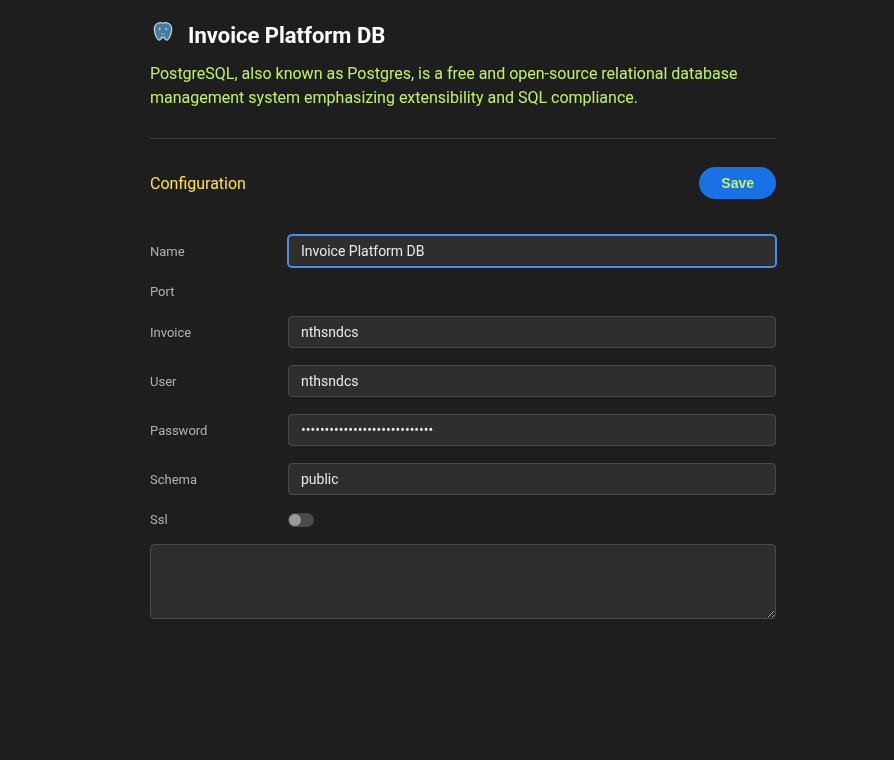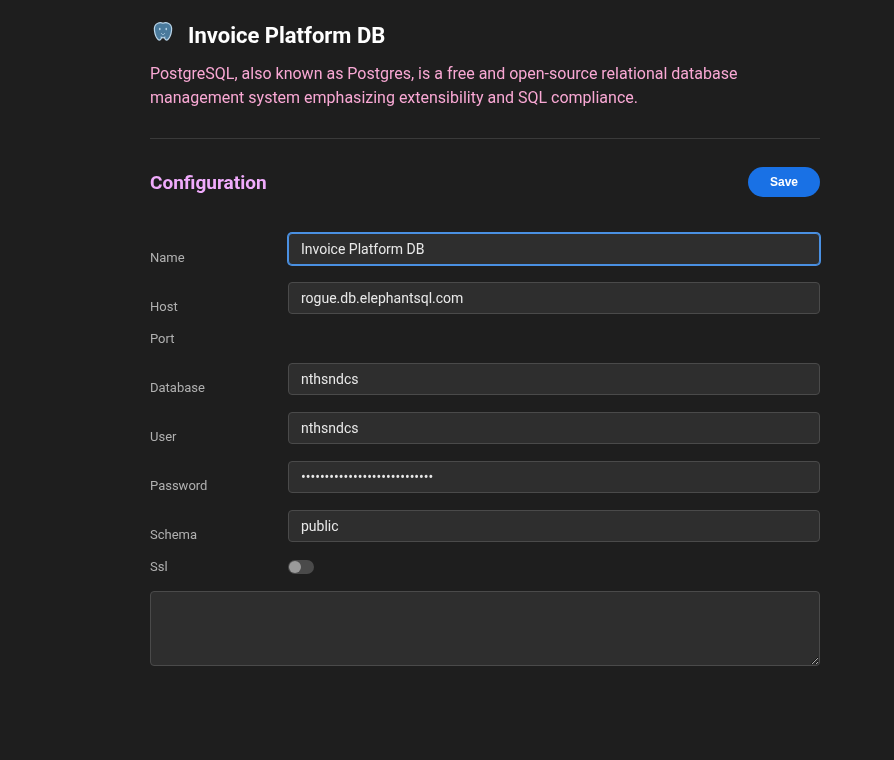--- a/index.html
+++ b/index.html
@@ -9,67 +9,67 @@
     }
     body {
       background-color: #1e1e1e;
       color: #e0e0e0;
       font-family: -apple-system, BlinkMacSystemFont, "Segoe UI", Roboto, Helvetica, Arial, sans-serif;
       width: 894px;
       height: 760px;
       overflow: hidden;
     }
     .container {
-      padding: 20px 74px 20px 150px;
+      padding: 20px 118px 20px 150px;
     }
     .header {
       padding-bottom: 28px;
       border-bottom: 1px solid #3a3a3a;
       margin-bottom: 28px;
     }
     .title-row {
       display: flex;
       align-items: center;
       gap: 12px;
       margin-bottom: 12px;
     }
     .title {
       font-size: 22px;
       font-weight: 700;
       color: #ffffff;
     }
     .description {
       font-size: 16px;
       line-height: 1.5;
-      color: #f9a8d4;
+      color: #bef264;
     }
     .section-header {
       display: flex;
       justify-content: space-between;
       align-items: center;
       margin-bottom: 36px;
     }
     .section-title {
-      font-size: 19px;
-      font-weight: 700;
-      color: #f0abfc;
+      font-size: 16px;
+      font-weight: 400;
+      color: #fde047;
     }
     .save-btn {
       background-color: #1971e5;
-      color: #ffffff;
+      color: #bef264;
       border: none;
       border-radius: 18px;
       padding: 8px 22px;
-      font-size: 12px;
+      font-size: 14px;
       font-weight: 600;
       cursor: pointer;
     }
     .form-row {
       display: flex;
-      align-items: flex-end;
+      align-items: center;
       margin-bottom: 17px;
     }
     .form-row.textarea-row {
       align-items: flex-start;
     }
     .form-row.textarea-row .label {
       padding-top: 28px;
     }
     .label {
       width: 138px;
@@ -144,31 +144,27 @@
   <div class="section-header">
     <h2 class="section-title">Configuration</h2>
     <button class="save-btn">Save</button>
   </div>
 
   <div class="form-row">
     <label class="label">Name</label>
     <input class="input focused" type="text" value="Invoice Platform DB" style="">
   </div>
 
-  <div class="form-row">
-    <label class="label">Host</label>
-    <input class="input" type="text" value="rogue.db.elephantsql.com" style="">
-  </div>
 
   <div class="form-row">
     <label class="label">Port</label>
   </div>
 
   <div class="form-row">
-    <label class="label">Database</label>
+    <label class="label">Invoice</label>
     <input class="input" type="text" value="nthsndcs" style="">
   </div>
 
   <div class="form-row">
     <label class="label">User</label>
     <input class="input" type="text" value="nthsndcs" style="">
   </div>
 
   <div class="form-row">
     <label class="label">Password</label>

